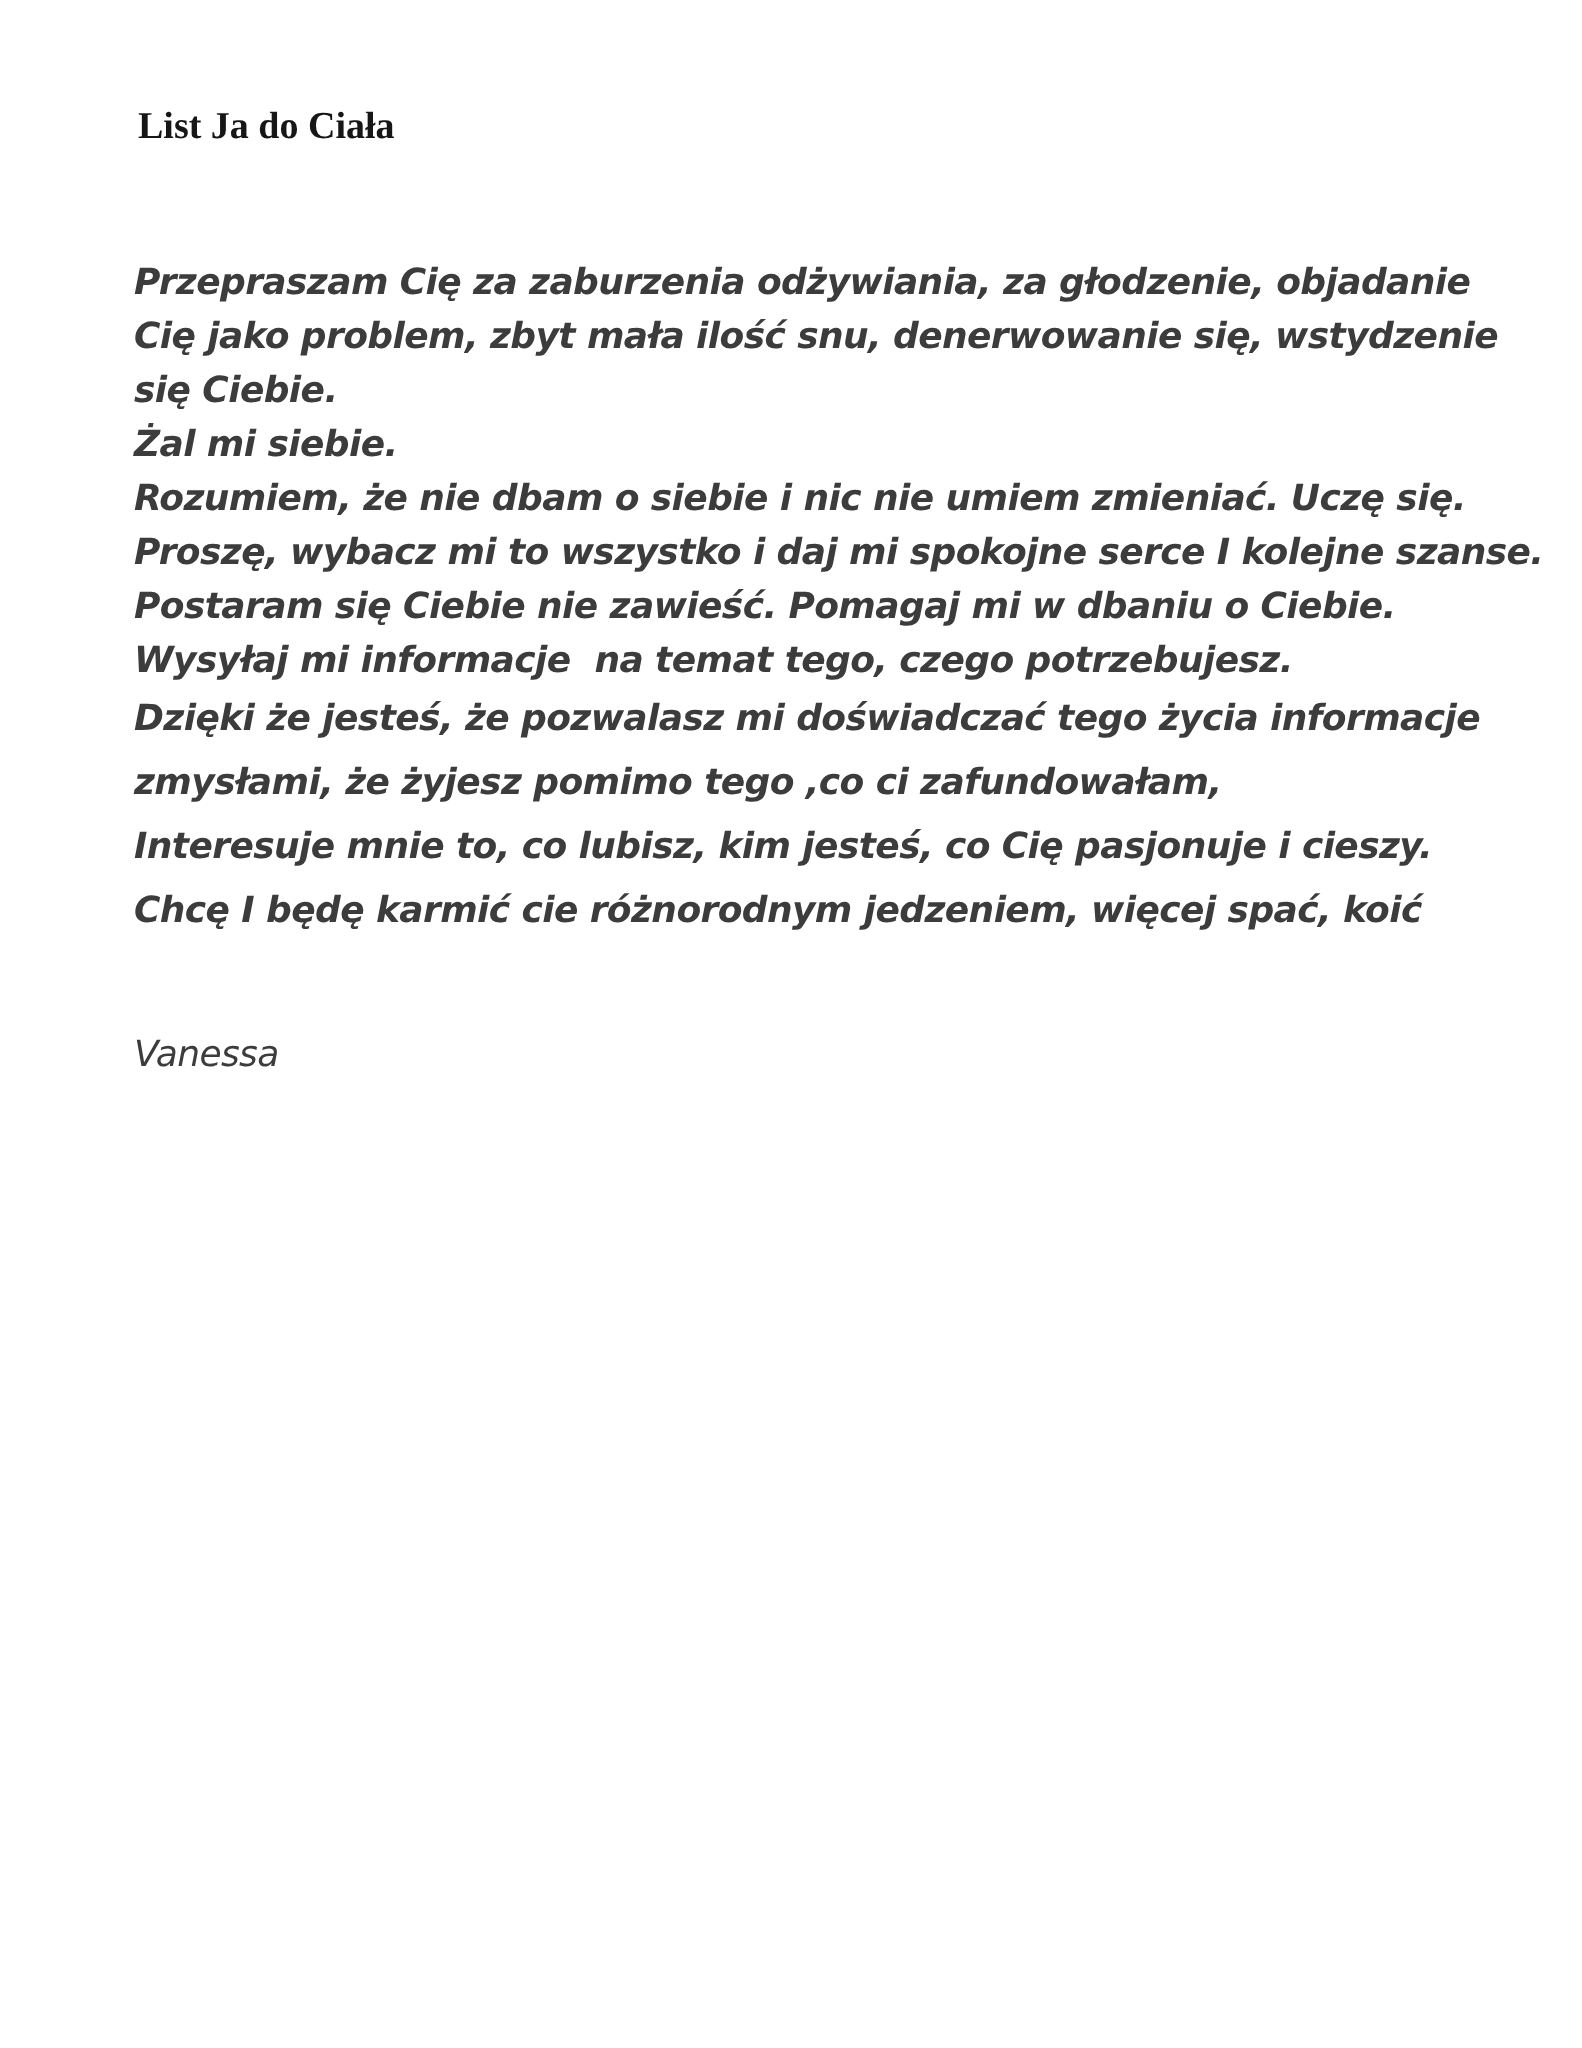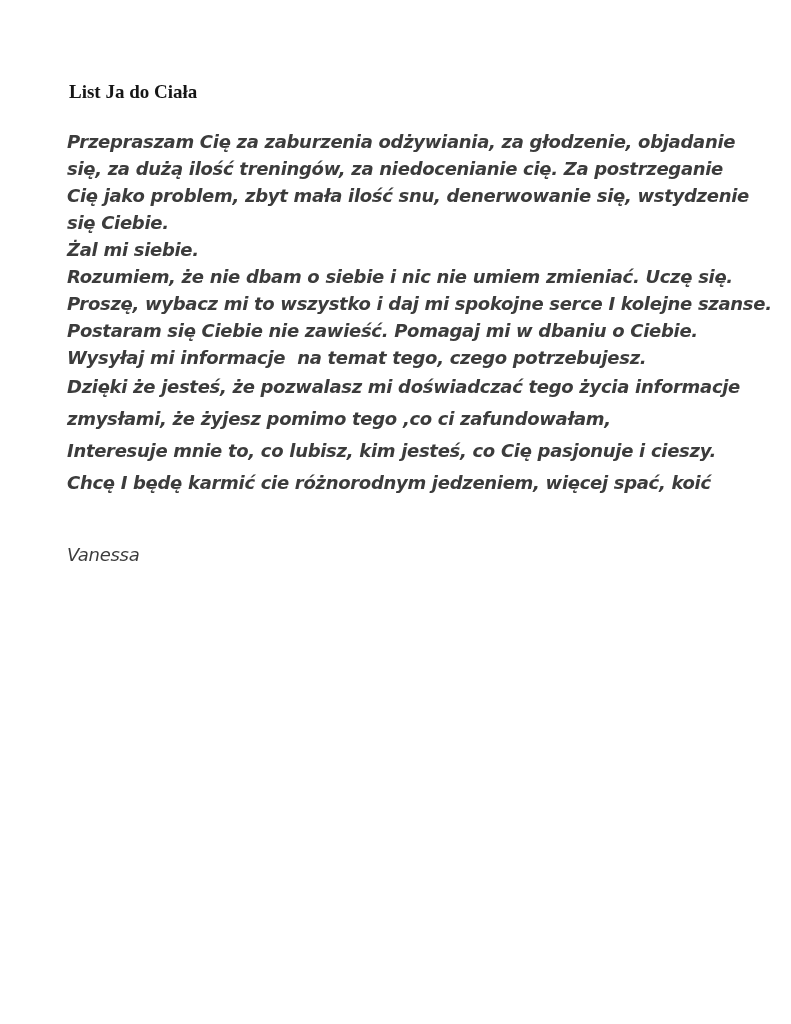--- a/index.html
+++ b/index.html
@@ -10,21 +10,21 @@
   .page {
     position: relative;
     width: 791px;
     height: 1024px;
     background: #ffffff;
     overflow: hidden;
   }
   .title {
     position: absolute;
     left: 69px;
-    top: 80px;
+    top: 52px;
     font-family: "Liberation Serif", serif;
     font-weight: bold;
     font-size: 19px;
     line-height: 24px;
     color: #161616;
     white-space: pre;
   }
   .letter-body {
     position: absolute;
     left: 67px;
@@ -56,21 +56,20 @@
 </style>
 </head>
 <body>
 
 <div class="page">
 
   <div class="title">List Ja do Ciała</div>
 
   <div class="letter-body">
     <span class="ln">Przepraszam Cię za zaburzenia odżywiania, za głodzenie, objadanie</span>
-    <span class="ln">się, za dużą ilość treningów, za niedocenianie cię. Za postrzeganie</span>
     <span class="ln">Cię jako problem, zbyt mała ilość snu, denerwowanie się, wstydzenie</span>
     <span class="ln">się Ciebie.</span>
     <span class="ln">Żal mi siebie.</span>
     <span class="ln">Rozumiem, że nie dbam o siebie i nic nie umiem zmieniać. Uczę się.</span>
     <span class="ln">Proszę, wybacz mi to wszystko i daj mi spokojne serce I kolejne szanse.</span>
     <span class="ln">Postaram się Ciebie nie zawieść. Pomagaj mi w dbaniu o Ciebie.</span>
     <span class="ln">Wysyłaj mi informacje  na temat tego, czego potrzebujesz.</span>
     <span class="ln wide">Dzięki że jesteś, że pozwalasz mi doświadczać tego życia informacje</span>
     <span class="ln wide">zmysłami, że żyjesz pomimo tego ,co ci zafundowałam,</span>
     <span class="ln wide">Interesuje mnie to, co lubisz, kim jesteś, co Cię pasjonuje i cieszy.</span>

